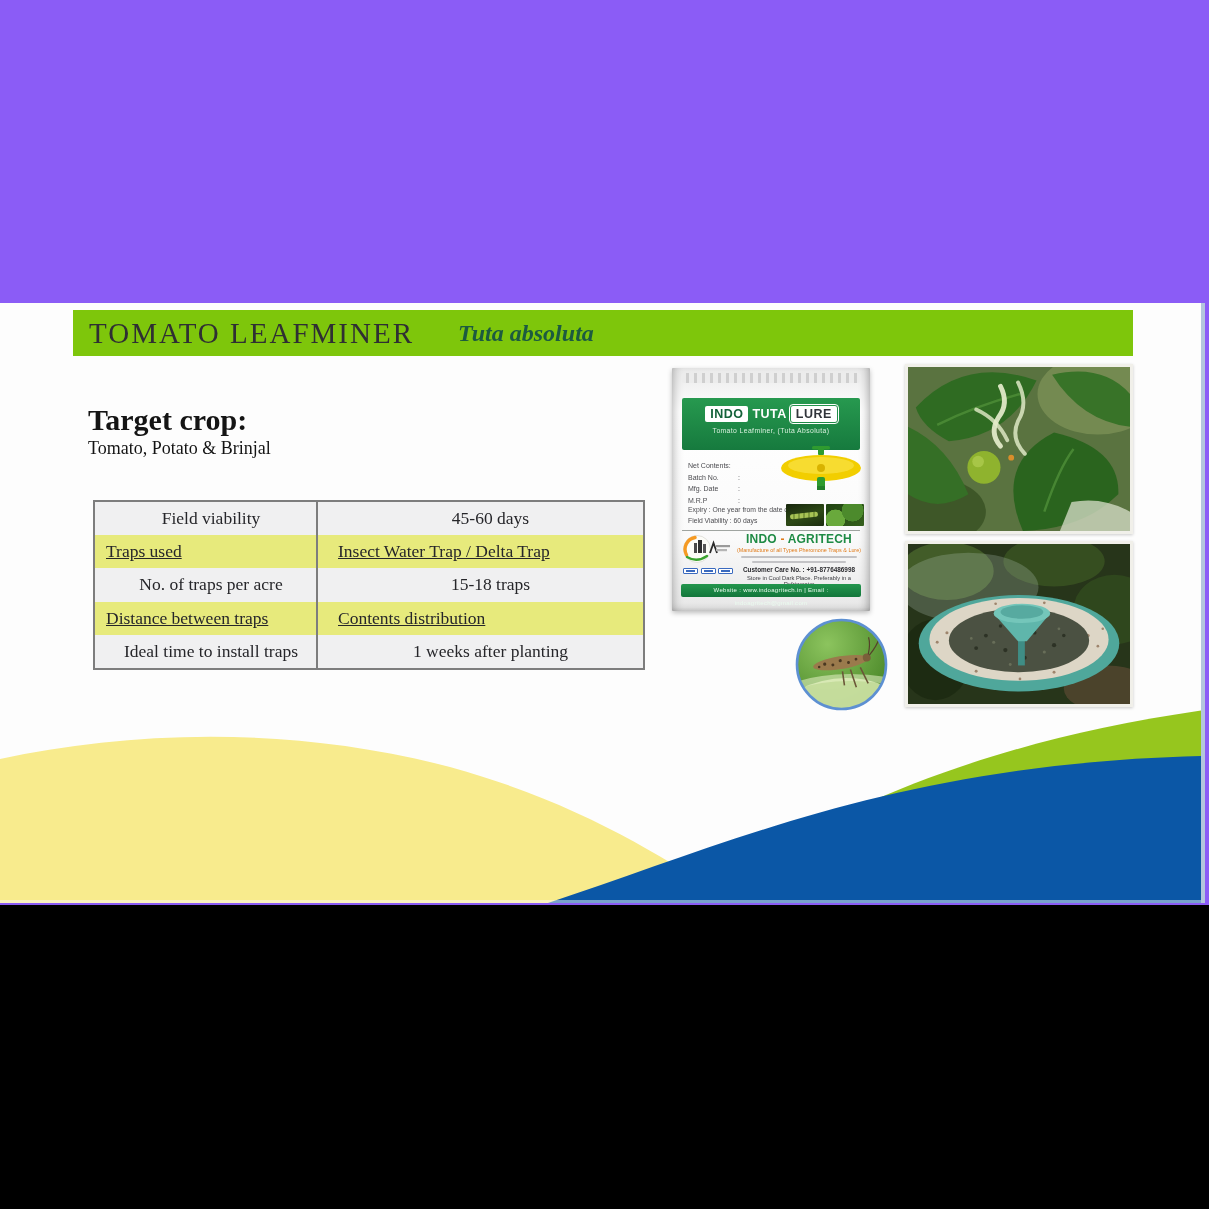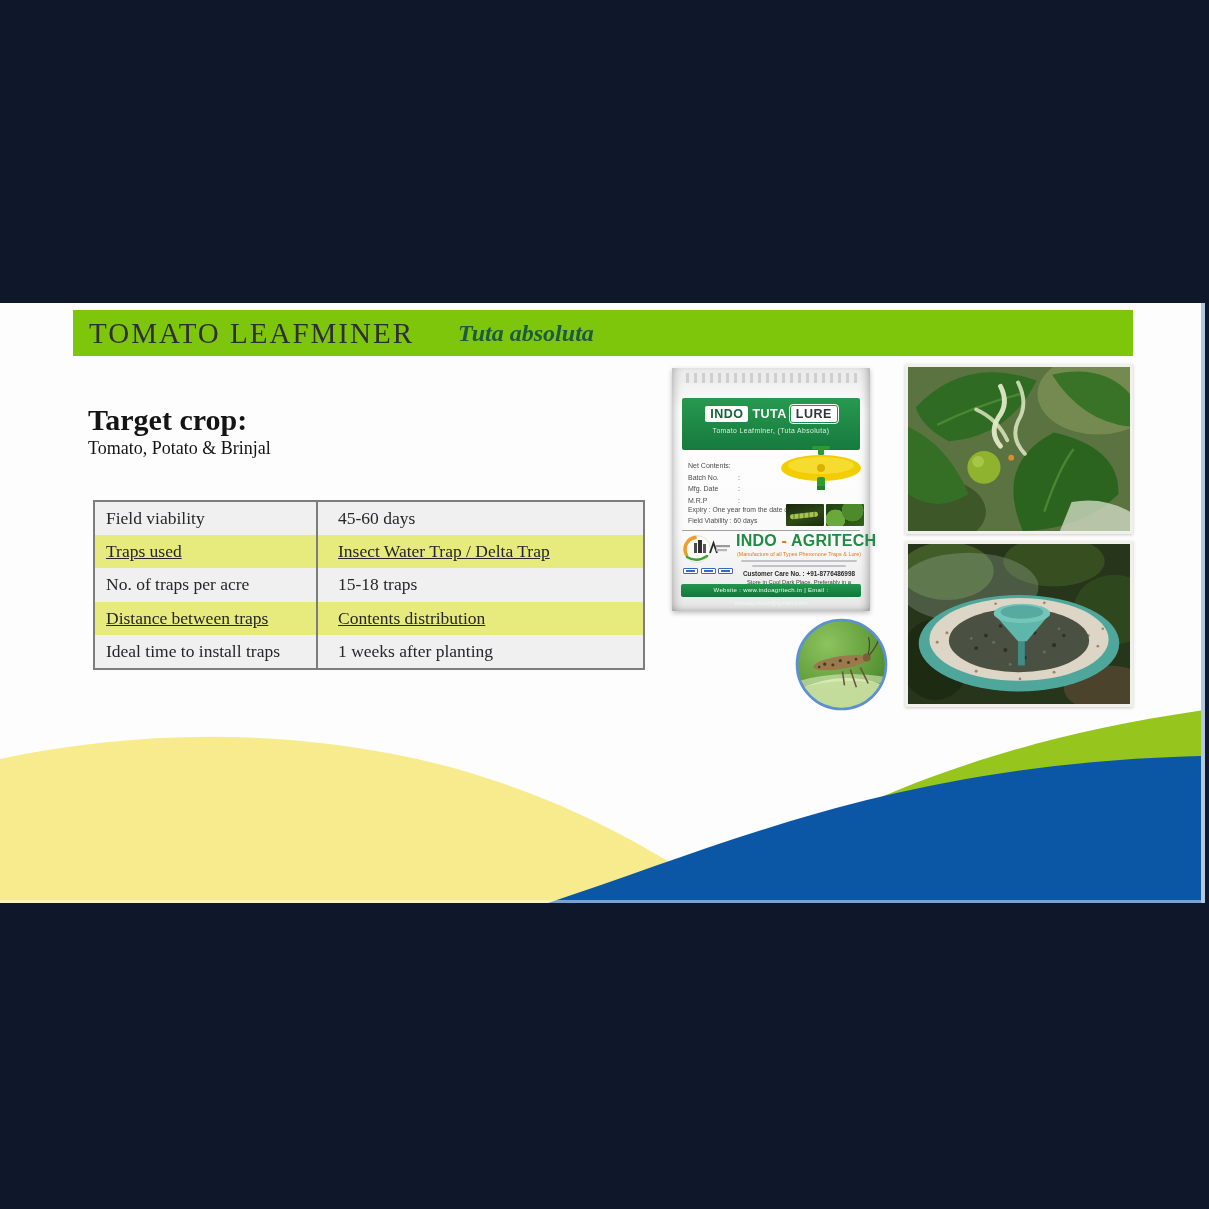--- a/index.html
+++ b/index.html
@@ -1,18 +1,18 @@
 <!DOCTYPE html>
 <html><head>
 <meta charset="utf-8">
 <style>
   * { margin:0; padding:0; box-sizing:border-box; }
   html,body { width:1209px; height:1209px; background:#000; overflow:hidden;
               font-family:"Liberation Serif", serif; }
-  .stage { position:relative; width:1209px; height:1209px; background:#0f172a; }
+  .stage { position:relative; width:1209px; height:905px; background:#8b5cf6; }
 
   
   .slide { position:absolute; top:303px; left:0; width:1205px; height:600px;
            background:#fdfdfd; border-right:4px solid #b3c6dd; overflow:hidden; }
   .slide::after { content:""; position:absolute; left:0; right:0; bottom:0; height:3px;
                   background:rgba(255,255,255,.45); pointer-events:none; }
 
   
   .hdr-bar { position:absolute; left:73px; top:7px; width:1060px; height:46px;
              background:#7ec60b; display:flex; align-items:center; }
@@ -24,21 +24,21 @@
   .target .t1 { font-weight:bold; font-size:30px; }
   .target .t2 { font-size:18px; margin-top:1px; }
 
   
   .tbl { position:absolute; left:93px; top:197px; width:552px;
          border:2px solid #7d7d7d; border-collapse:collapse; }
   .tbl td { height:33.5px; font-size:17.5px; color:#26262a; padding-left:11px;
             border-right:2px solid #7d7d7d; vertical-align:middle; }
   .tbl td:last-child { border-right:none; padding-left:20px; }
   .tbl td.c1 { width:223px; }
-  .row-gray  td { background:#f0f0f1; }
+  .row-gray  td { background:#f0f0f1;text-align:center; }
   .row-yellow td { background:#e7ea7c;text-decoration:underline; }
 
   
   .package { position:absolute; left:672px; top:65px; width:198px; height:243px;
              background:linear-gradient(180deg,#e9e9e9,#ffffff 18%,#fafafa 70%,#e7e7e7);
              border-radius:1px;
              box-shadow: inset 9px 0 10px -7px rgba(0,0,0,.25),
                          inset -9px 0 10px -7px rgba(0,0,0,.3),
                          inset 0 -6px 8px -6px rgba(0,0,0,.25),
                          0 2px 5px rgba(0,0,0,.25);
@@ -78,21 +78,21 @@
 
   .pkg-divider { position:absolute; left:10px; right:10px; top:162px; height:1px; background:#9fa4a0; }
 
   .pkg-logo { position:absolute; left:10px; top:166px; width:52px; height:30px; }
   .badges { position:absolute; left:11px; top:200px; display:flex; gap:2.5px; }
   .badge { width:15px; height:6px; background:#fff; border:1px solid #3a6abf; border-radius:1px;
            display:flex; align-items:center; justify-content:center; }
   .badge i { display:block; width:9px; height:2px; background:#3a6abf; }
 
   .pkg-co { position:absolute; left:64px; top:164px; width:126px; text-align:center; }
-  .co-name { font-size:16px; font-weight:bold; color:#1f8b45; letter-spacing:.2px; white-space:nowrap; }
+  .co-name { font-size:12px; font-weight:bold; color:#1f8b45; letter-spacing:.2px; white-space:nowrap; }
   .co-name .dash { color:#e07b1a; }
   .co-tag { font-size:5.4px; color:#e07b1a; margin-top:1px; }
   .addr-bar { height:2.5px; background:#c3c3c6; margin:2.5px auto 0; border-radius:1px; }
   .ab1 { width:92%; } .ab2 { width:74%; }
   .co-care { font-size:6.4px; font-weight:bold; color:#2a2a2e; margin-top:3px; }
   .co-store { font-size:5.8px; color:#3c3c40; margin-top:1.5px; }
 
   .pkg-footer { position:absolute; left:9px; right:9px; top:216px; height:13px;
                 background:linear-gradient(180deg,#23964d,#13763b); border-radius:2px;
                 color:#eafbef; font-size:6px; line-height:13px; text-align:center;

